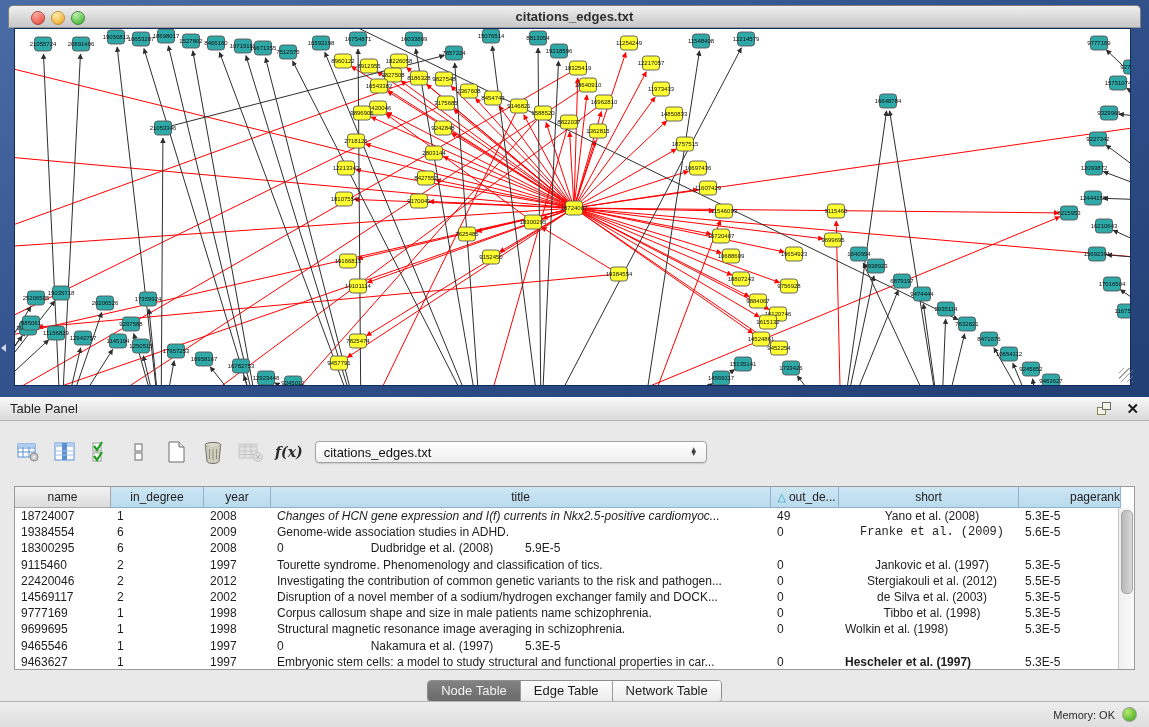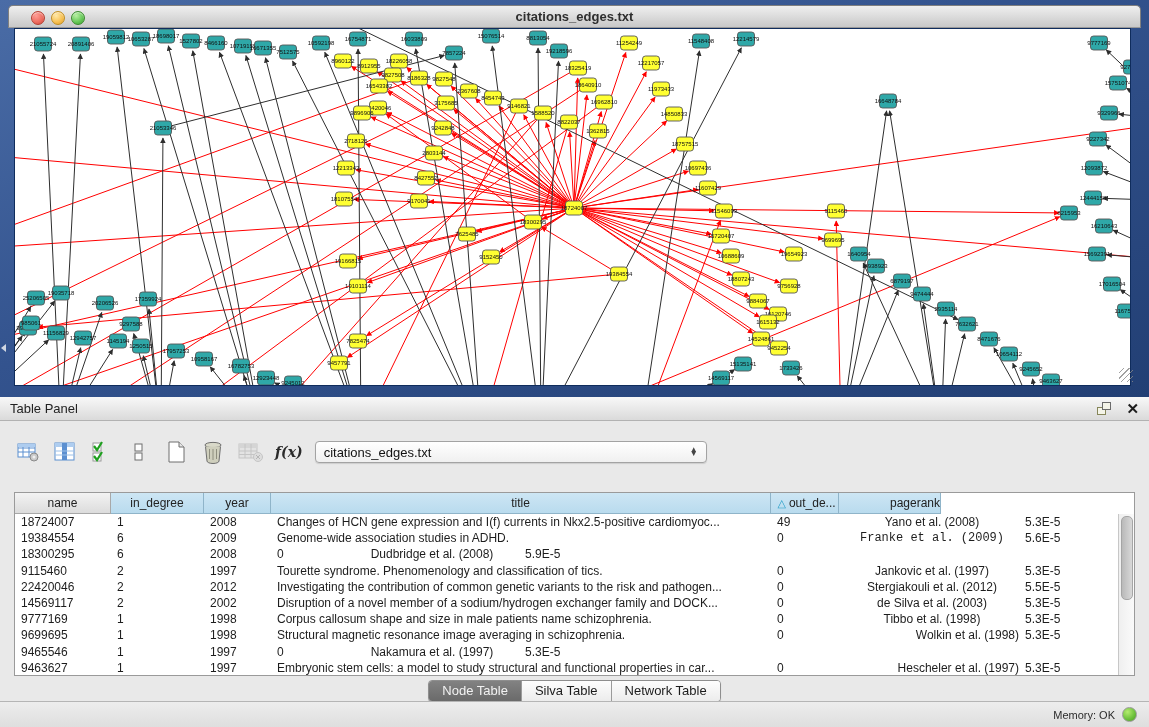--- a/index.html
+++ b/index.html
@@ -27,21 +27,21 @@
   .float-ico i.f{left:5px;top:0;border-color:#6b6b6b;}
   .close-x{font-size:15px;font-weight:bold;color:#1c1c1c;line-height:1;cursor:default;}
 
   .toolbar{display:flex;align-items:center;margin:16px 0 8px 14px;height:30px;}
   .tbtn{margin-right:9px;display:flex;align-items:center;justify-content:center;width:28px;height:26px;}
   .fx{font-family:"DejaVu Serif",serif;font-style:italic;font-weight:bold;font-size:14px;color:#2a2a2a;margin:0 4px 0 2px;}
   .dropdown{width:392px;height:22px;border:1px solid #a3a3a3;border-radius:4px;background:linear-gradient(#ffffff,#f0f0f0);display:flex;align-items:center;padding:0 8px;box-sizing:border-box;margin-left:8px;font-size:13px;color:#111;box-shadow:0 1px 1px rgba(0,0,0,.12);}
   .dropdown .dv{flex:1;}
   .stepper{font-size:8px;line-height:4.5px;color:#444;display:flex;flex-direction:column;align-items:center;}
 
-  .tablebox{position:absolute;left:14px;top:89px;width:1121px;height:184px;background:#fff;border:1px solid #9a9a9a;box-sizing:border-box;overflow:hidden;margin-top:6px;}
+  .tablebox{position:absolute;left:14px;top:89px;width:1121px;height:184px;background:#fff;border:1px solid #9a9a9a;box-sizing:border-box;overflow:hidden;}
   .thead{display:flex;height:21px;}
   .th{background:linear-gradient(#cde6f4,#b9dbee);border-right:1px solid #8fb4c9;border-bottom:1px solid #8fb4c9;box-sizing:border-box;font-size:12px;color:#222;text-align:center;line-height:20px;white-space:nowrap;overflow:hidden;}
   .th.name{background:linear-gradient(#f3f3f3,#dcdcdc);border-right-color:#a8a8a8;border-bottom-color:#a8a8a8;}
   .th .sort{color:#2aa0c8;font-size:11px;}
   .th.alignleft{text-align:center;padding-left:4px;}
   .tr{display:flex;height:16.2px;}
   .td{font-size:12px;color:#1d1d1d;line-height:16px;padding-left:6px;box-sizing:border-box;white-space:nowrap;overflow:hidden;}
   .vscroll{position:absolute;right:0;top:21px;bottom:0;width:15px;background:linear-gradient(90deg,#efefef,#fafafa);border-left:1px solid #c7c7c7;}
   .vthumb{position:absolute;left:2px;top:2px;width:10px;height:82px;border-radius:5px;background:linear-gradient(90deg,#b9b9b9,#d8d8d8);border:1px solid #a5a5a5;}
 
@@ -762,28 +762,29 @@
       </div>
     </div>
 
     <div class="tablebox">
       <div class="thead" id="thead">
           <div class="th name" style="width: 96px;"><span>name</span></div>
           <div class="th" style="width: 93px;"><span>in_degree</span></div>
           <div class="th" style="width: 67px;"><span>year</span></div>
           <div class="th" style="width: 500px;"><span>title</span></div>
           <div class="th alignleft" style="width: 68px;"><span class="sort">△ </span><span>out_de...</span></div>
+          <div class="th" style="width: 180px;"><span>short</span></div>
           <div class="th" style="width: 102px; text-align: right;"><span>pagerank</span></div>
         </div>
       <div id="tbody">
           <div class="tr">
             <div class="td" style="width: 96px;">18724007</div>
             <div class="td" style="width: 93px;">1</div>
             <div class="td" style="width: 67px;">2008</div>
-            <div class="td" style="width: 500px;">Changes of HCN gene expression and I(f) currents in Nkx2.5-positive cardiomyoc...</div>
+            <div class="td" style="width: 500px; font-style: italic;">Changes of HCN gene expression and I(f) currents in Nkx2.5-positive cardiomyoc...</div>
             <div class="td" style="width: 68px;">49</div>
             <div class="td" style="width: 180px; text-align: center;">Yano et al. (2008)</div>
             <div class="td" style="width: 102px;">5.3E-5</div>
           </div>
           <div class="tr">
             <div class="td" style="width: 96px;">19384554</div>
             <div class="td" style="width: 93px;">6</div>
             <div class="td" style="width: 67px;">2009</div>
             <div class="td" style="width: 500px;">Genome-wide association studies in ADHD.</div>
             <div class="td" style="width: 68px;">0</div>
@@ -833,50 +834,50 @@
             <div class="td" style="width: 68px;">0</div>
             <div class="td" style="width: 180px; text-align: center;">Tibbo et al. (1998)</div>
             <div class="td" style="width: 102px;">5.3E-5</div>
           </div>
           <div class="tr">
             <div class="td" style="width: 96px;">9699695</div>
             <div class="td" style="width: 93px;">1</div>
             <div class="td" style="width: 67px;">1998</div>
             <div class="td" style="width: 500px;">Structural magnetic resonance image averaging in schizophrenia.</div>
             <div class="td" style="width: 68px;">0</div>
-            <div class="td" style="width: 180px; text-align: right;">Wolkin et al. (1998)</div>
+            <div class="td" style="width: 180px; text-align: left;">Wolkin et al. (1998)</div>
             <div class="td" style="width: 102px;">5.3E-5</div>
           </div>
           <div class="tr">
             <div class="td" style="width: 96px;">9465546</div>
             <div class="td" style="width: 93px;">1</div>
             <div class="td" style="width: 67px;">1997</div>
             <div class="td" style="width: 68px;">0</div>
             <div class="td" style="width: 180px; text-align: center;">Nakamura et al. (1997)</div>
             <div class="td" style="width: 102px;">5.3E-5</div>
           </div>
           <div class="tr">
             <div class="td" style="width: 96px;">9463627</div>
             <div class="td" style="width: 93px;">1</div>
             <div class="td" style="width: 67px;">1997</div>
             <div class="td" style="width: 500px;">Embryonic stem cells: a model to study structural and functional properties in car...</div>
             <div class="td" style="width: 68px;">0</div>
-            <div class="td" style="width: 180px; text-align: right;">Hescheler et al. (1997)</div>
+            <div class="td" style="width: 180px; text-align: left; font-weight: bold;">Hescheler et al. (1997)</div>
             <div class="td" style="width: 102px;">5.3E-5</div>
           </div>
         </div>
       <div class="vscroll">
           <div class="vthumb"></div>
         </div>
     </div>
 
     <div class="tabsrow">
       <div class="tabs">
         <span class="tab sel">Node Table</span>
-        <span class="tab">Silva Table</span>
+        <span class="tab">Edge Table</span>
         <span class="tab">Network Table</span>
       </div>
     </div>
   </div>
 
   <div class="statusbar">
     <span class="mem-label">Memory: OK</span>
     <span class="mem-dot"></span>
   </div>
 

